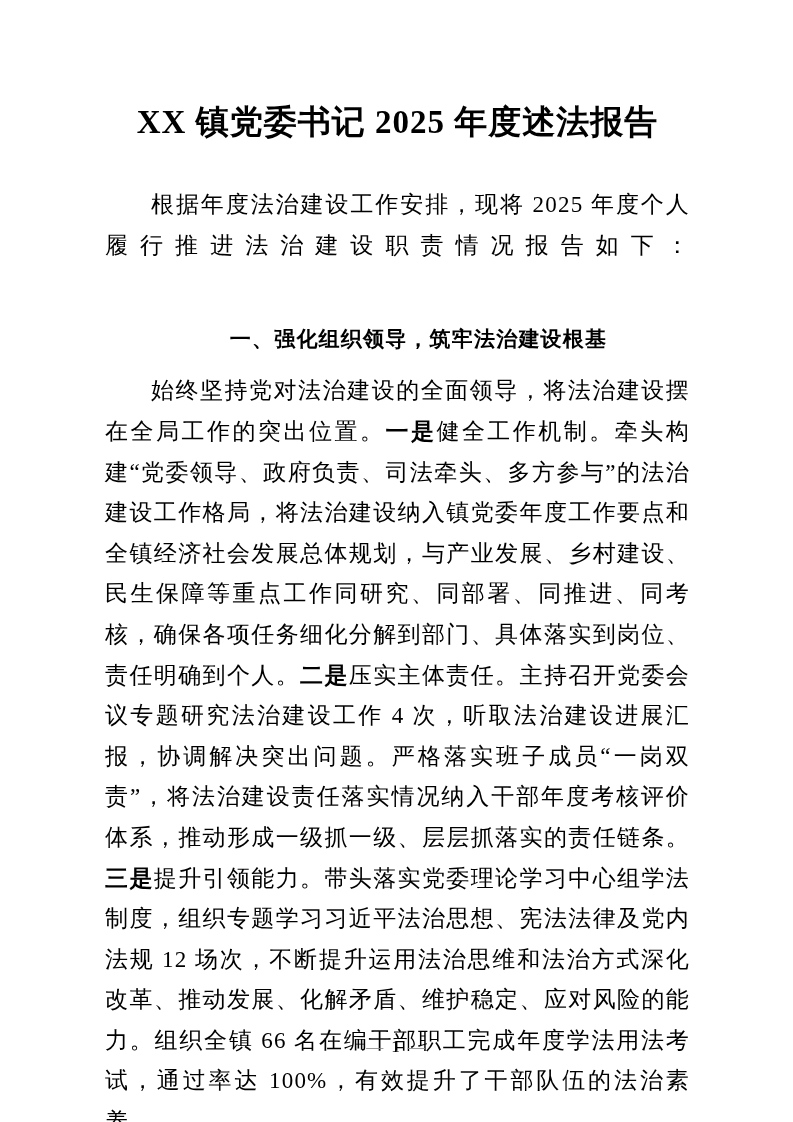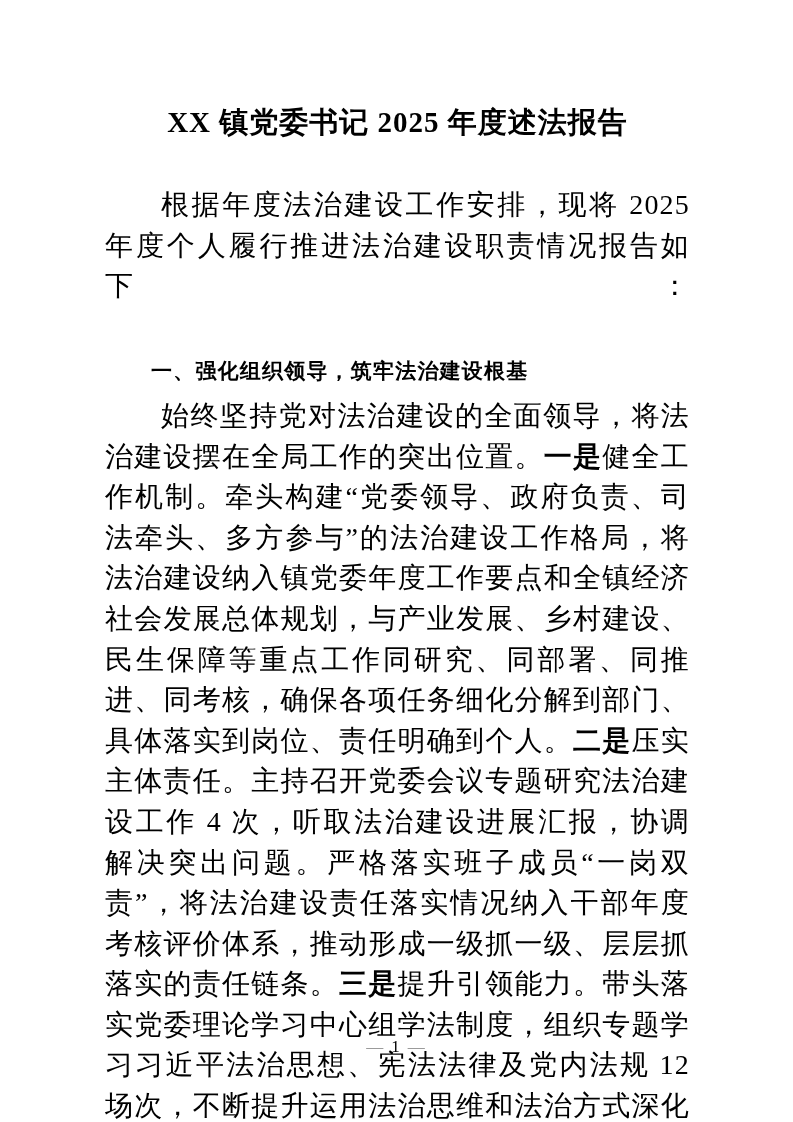--- a/index.html
+++ b/index.html
@@ -14,49 +14,50 @@
     background: #ffffff;
     overflow: hidden;
     font-family: "Liberation Serif", "DejaVu Serif", serif;
     color: #000000;
   }
   .content {
     padding: 99px 103px 0 105px;
   }
   .doc-title {
     margin: 0 0 40px 0;
-    font-size: 29px;
+    font-size: 33px;
     line-height: 46px;
     font-weight: bold;
     text-align: center;
     letter-spacing: 1px;
     font-family: "Liberation Serif", "DejaVu Serif", serif;
   }
   .para {
     margin: 0;
-    font-size: 28px;
+    font-size: 23px;
     line-height: 40.6px;
     text-align: justify;
     text-indent: 2em;
     letter-spacing: 1.2px;
     font-family: "Liberation Serif", "DejaVu Serif", serif;
   }
   .para:after { 
     content: "";
     display: inline-block;
     width: 100%;
   }
   .heading {
-    margin: 4px;
+    margin: 12px;
     font-size: 21px;
     line-height: 40.6px;
     font-weight: bold;
     text-indent: 2em;
     letter-spacing: 1.2px;
     font-family: Liberation Serif, serif;
+    text-align: center;
   }
   .em-run {
     font-weight: bold;
     font-family: Liberation Serif, serif;
   }
   .footer {
     position: absolute;
     top: 1034px;
     left: 0;
     width: 100%;

